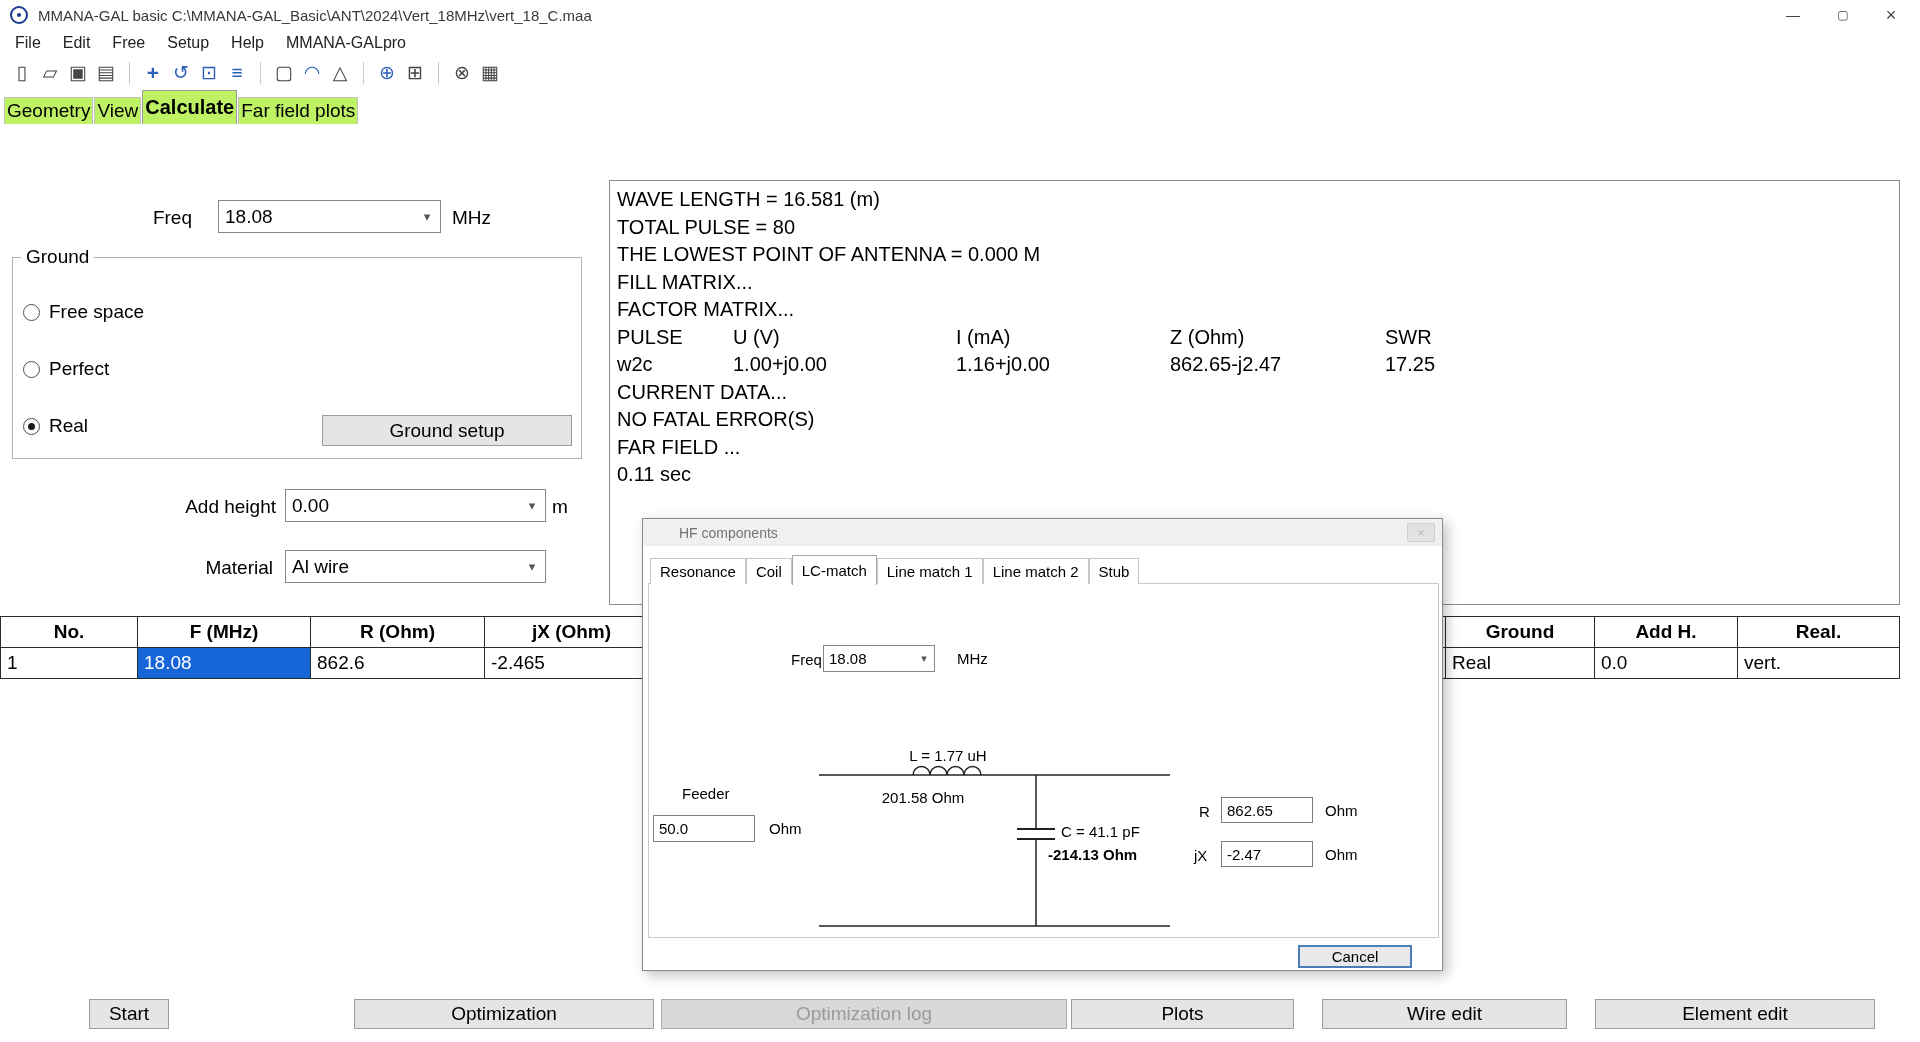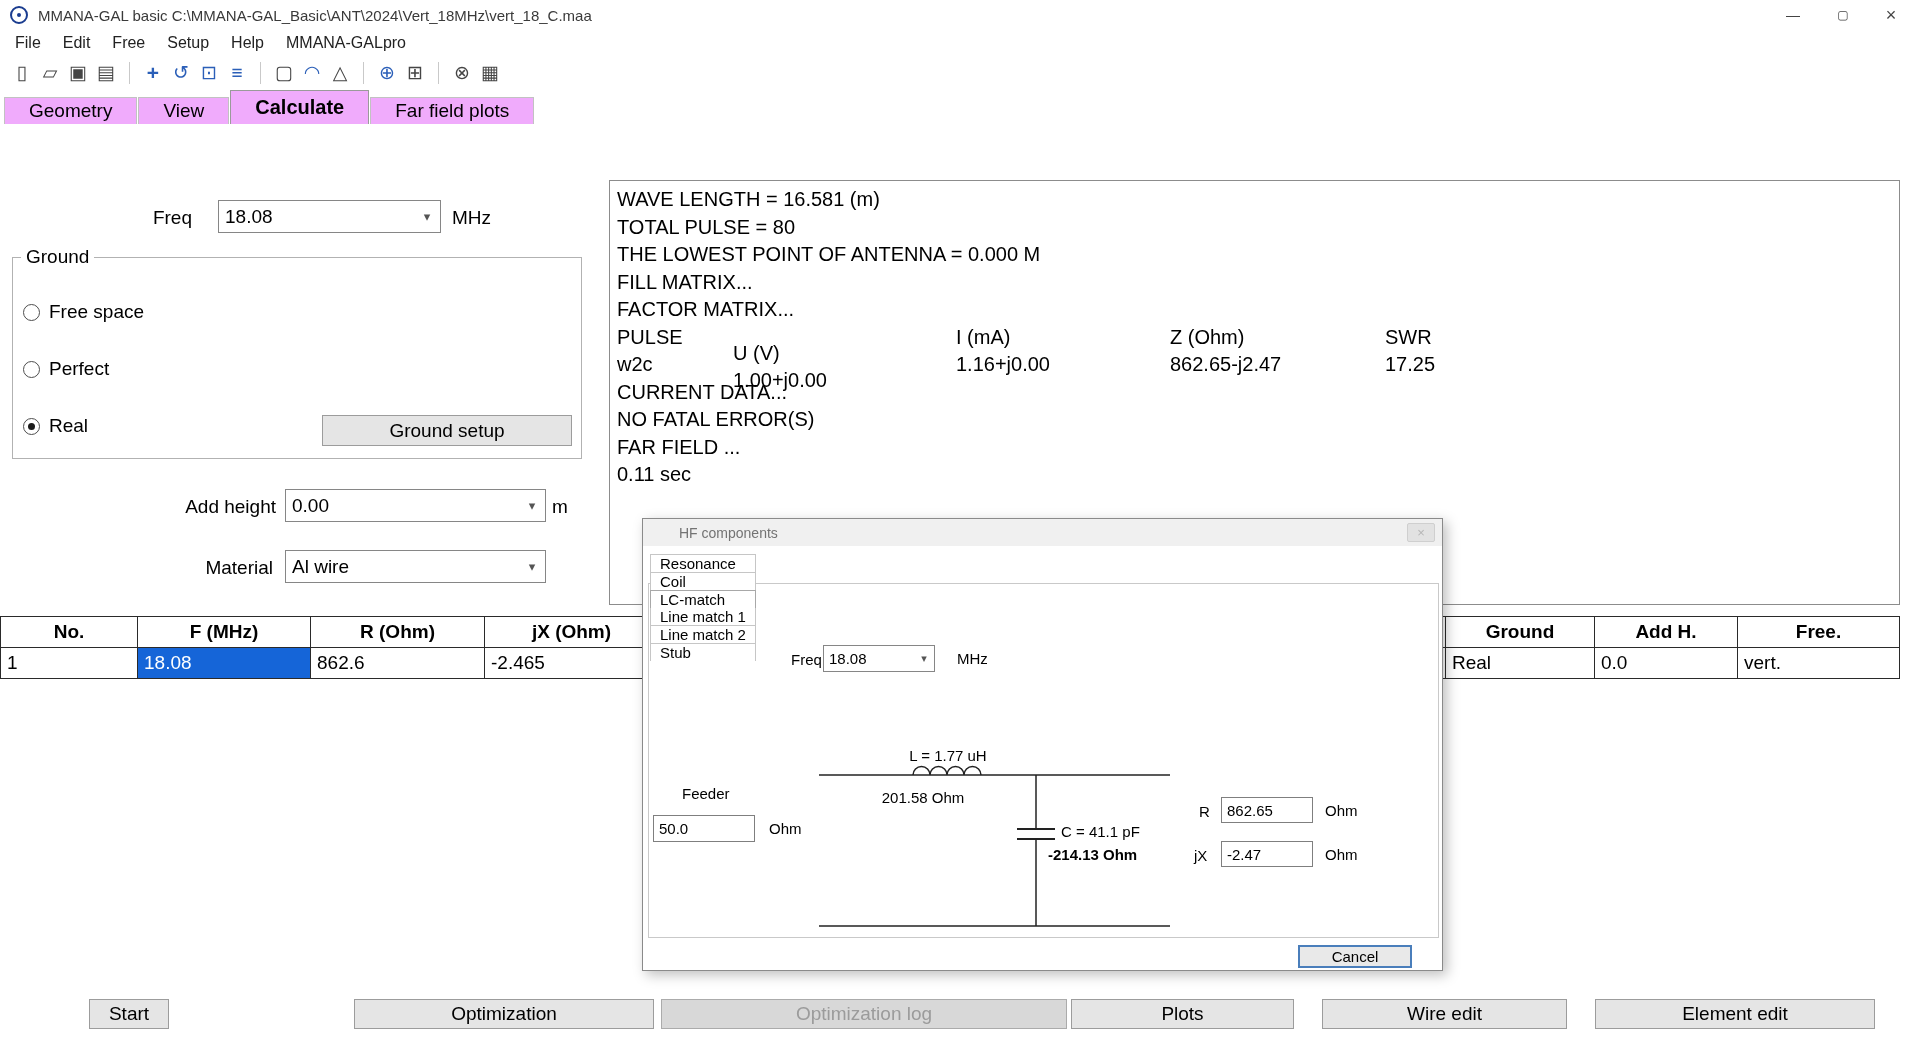--- a/index.html
+++ b/index.html
@@ -20,21 +20,21 @@
 
 
 #toolbar { position:absolute; top:55px; left:0; width:1920px; height:35px; display:flex; align-items:center; padding-left:8px; }
 .tool { width:28px; height:28px; display:flex; align-items:center; justify-content:center; font-size:19px; color:#454545; }
 .tool.blue { color:#2b5fb8; }
 .tool.bold { font-weight:bold; font-size:21px; }
 .tsep { width:1px; height:22px; background:#c9c9c9; margin:0 9px; }
 
 
 #tabstrip { position:absolute; top:90px; left:0; width:1920px; height:34px; display:flex; align-items:flex-end; padding-left:4px; }
-.tab { height:27px; border:1px solid #c2c2c2; border-bottom:none; background:#f0abfc; font-size:19px; padding:0 24px; display:flex; align-items:center; margin-right:1px; }
+.tab { height:27px; border:1px solid #c2c2c2; border-bottom:none; background:#bef264; font-size:19px; padding:0 2px; display:flex; align-items:center; margin-right:1px; }
 .tab.active { height:34px; font-weight:bold; font-size:20px; border-color:#9a9a9a; }
 
 
 .combo { position:absolute; border:1px solid #868686; background:#fff; display:flex; align-items:center; }
 .combo .cval { flex:1; padding-left:6px; font-size:19px; white-space:nowrap; }
 .combo .carr { width:26px; text-align:center; color:#555; font-size:13px; }
 .combo.small .cval { font-size:15px; padding-left:5px; }
 .combo.small .carr { width:20px; font-size:11px; }
 .unit { position:absolute; font-size:19px; }
 .flabel { position:absolute; font-size:19px; text-align:right; white-space:nowrap; }
@@ -45,34 +45,34 @@
 .radio.checked .rdot::after { content:""; position:absolute; left:4px; top:4px; right:4px; bottom:4px; background:#1a1a1a; border-radius:50%; }
 .radio .rlabel { font-size:19px; white-space:nowrap; }
 .btn { position:absolute; background:#e5e5e5; border:1px solid #9c9c9c; display:flex; align-items:center; justify-content:center; font-size:19px; color:#000; }
 .btn.disabled { background:#d8d8d8; color:#9b9b9b; border-color:#ababab; }
 
 
 #outbox { position:absolute; left:609px; top:180px; width:1291px; height:425px; border:1px solid #8c8c8c; padding:5px 0 0 7px; font-size:20px; line-height:27.5px; background:#fff; }
 .oline { white-space:pre; }
 .prow { position:relative; height:27.5px; }
 .prow span { position:absolute; top:0; white-space:nowrap; }
-.pc1 { left:0; } .pc2 { left:116px;margin-top:16px; } .pc3 { left:339px; } .pc4 { left:553px; } .pc5 { left:768px; }
+.pc1 { left:0; } .pc2 { left:116px; } .pc3 { left:339px; } .pc4 { left:553px; } .pc5 { left:768px; }
 
 
 #freqtable { position:absolute; left:0; top:616px; width:1899px; border-collapse:collapse; table-layout:fixed; font-size:19px; background:#fff; }
 #freqtable th { border:1px solid #2a2a2a; height:31px; font-weight:bold; text-align:center; background:#fff; }
 #freqtable td { border:1px solid #2a2a2a; height:31px; text-align:left; padding-left:6px; background:#fff; }
 #freqtable td.sel { background:#1565d8; color:#fff; }
 
 
 #dialog { position:absolute; left:642px; top:518px; width:801px; height:453px; background:#fff; border:1px solid #8a8a8a; box-shadow:4px 4px 12px rgba(0,0,0,0.25); z-index:20; }
 #dlg-titlebar { position:absolute; left:0; top:0; width:100%; height:27px; background:#f0f0f0; }
 #dlg-title { position:absolute; left:10px; top:6px; font-size:14px; color:#737373;margin-left:26px; }
 #dlg-close { position:absolute; right:7px; top:4px; width:28px; height:19px; background:#e2e2e2; border:1px solid #cfcfcf; border-radius:2px; color:#b5b5b5; display:flex; align-items:center; justify-content:center; font-size:13px; }
-#dlg-tabs { position:absolute; left:7px; top:35px; height:30px; display:flex; z-index:3;flex-direction:column; }
+#dlg-tabs { position:absolute; left:7px; top:35px; height:30px; display:flex; align-items:flex-end; z-index:3; }
 .dtab { height:26px; border:1px solid #c6c6c6; border-bottom:none; background:#fff; font-size:15px; padding:0 9px; display:flex; align-items:center; }
 .dtab.active { height:30px; margin-bottom:-1px; border-color:#a8a8a8; background:#fff; position:relative; z-index:4; }
 #dlg-panel { position:absolute; left:5px; top:64px; width:791px; height:355px; border:1px solid #c9c9c9; z-index:1; }
 .dlabel { position:absolute; font-size:15px; z-index:5; white-space:nowrap; }
 .dlabel.ctr { text-align:center; }
 .dinput { position:absolute; border:1px solid #7f7f7f; background:#fff; font-size:15px; font-family:"Liberation Sans",sans-serif; padding:0 0 0 5px; z-index:5; }
 #dlg-comp .legend { font-size:15px; top:-9px; }
 #dlg-comp .radio .rdot { width:15px; height:15px; }
 #dlg-comp .radio.checked .rdot::after { left:3px; top:3px; right:3px; bottom:3px; }
 #dlg-comp .radio .rlabel { font-size:15px; }
@@ -204,21 +204,21 @@
   </colgroup>
   <tbody>
       <tr>
     <th>No.</th>
     <th>F (MHz)</th>
     <th>R (Ohm)</th>
     <th>jX (Ohm)</th>
     <th></th>
     <th>Ground</th>
     <th>Add H.</th>
-    <th>Free.</th>
+    <th>Real.</th>
   </tr>
   <tr>
     <td>1</td>
     <td class="sel">18.08</td>
     <td>862.6</td>
     <td>-2.465</td>
     <td></td>
     <td>Real</td>
     <td>0.0</td>
     <td>vert.</td>

